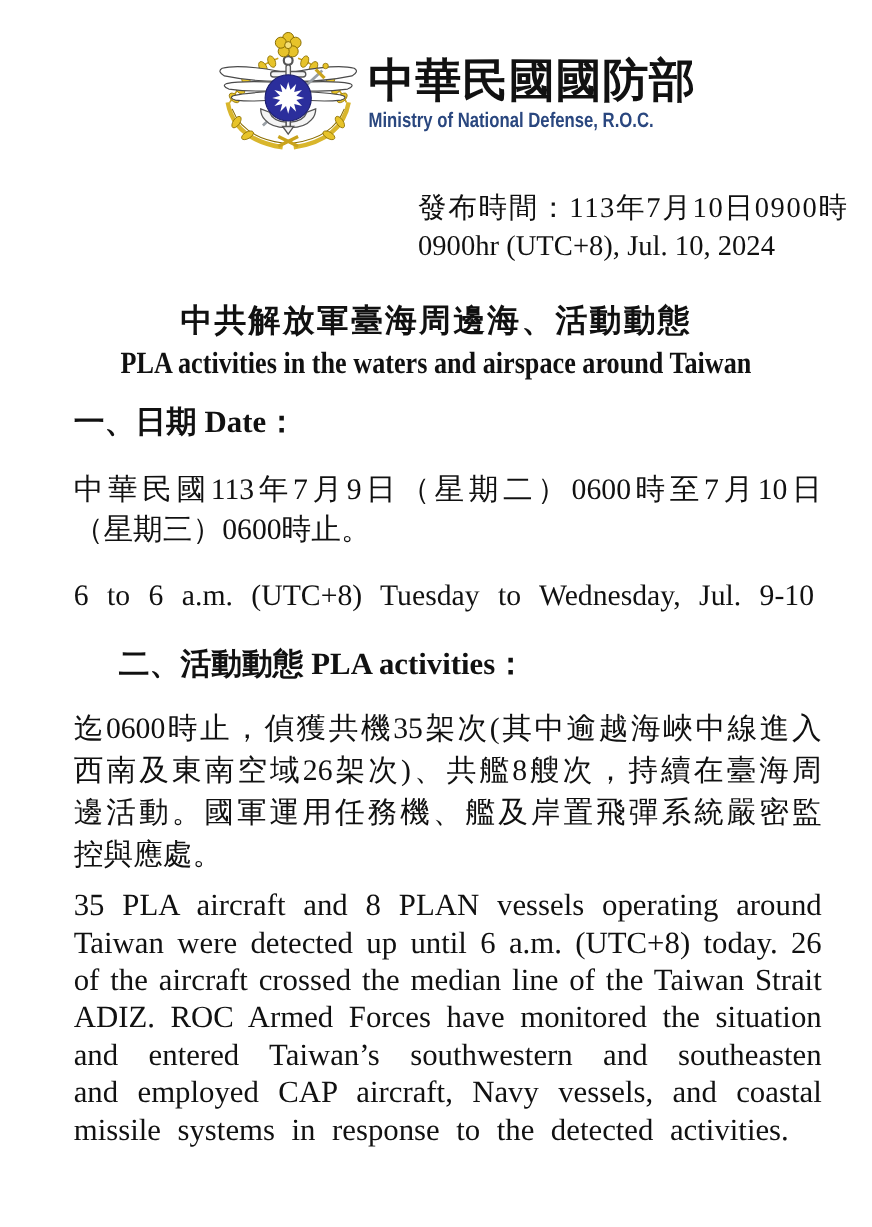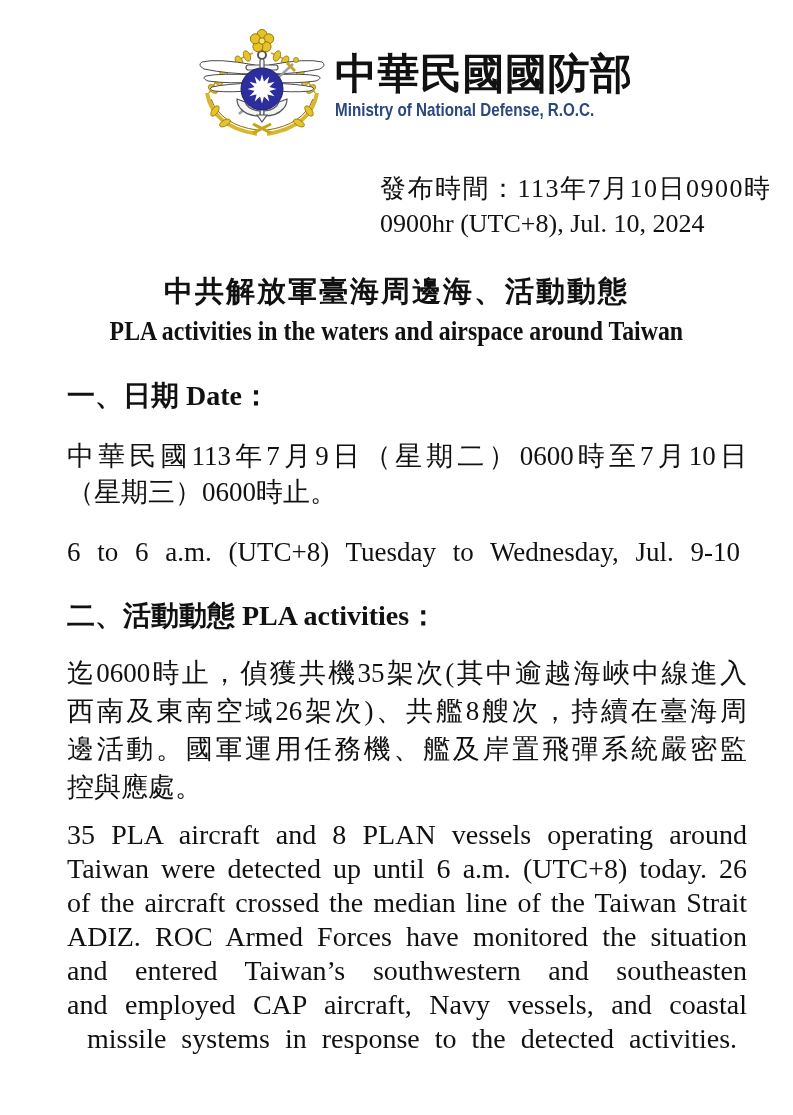--- a/index.html
+++ b/index.html
@@ -28,32 +28,32 @@
   
   .titles { position:absolute; top:272px; left:0; width:100%; text-align:center; }
   .title-zh { font-size:29px; font-weight:bold; letter-spacing:2px; white-space:nowrap; }
   .title-en-wrap { margin-top:3px; }
   .title-en {
     display:inline-block; font-size:28px; font-weight:bold; white-space:nowrap;
     transform:scaleX(0.85); transform-origin:center;
   }
 
   
-  .content { position:absolute; left:57px; top:376px; width:680px; font-size:27px; }
+  .content { position:absolute; left:57px; top:365px; width:680px; font-size:27px; }
   .h  { font-size:28px; font-weight:bold; line-height:40px; white-space:nowrap; }
-  .h2 { margin-top:26px; }
+  .h2 { margin-top:26px;margin-left:41px; }
   .para { }
   .zh-date { margin-top:22px; line-height:36px; }
   .en-date { margin-top:24px; line-height:36px; }
   .zh-act  { margin-top:18px; line-height:38px; }
   .en-act  { margin-top:12px; line-height:34px; font-size:28px; }
   .jline { text-align:justify; text-align-last:justify; white-space:nowrap; }
   .lline { text-align:right;    text-align-last:left;    white-space:nowrap; }
   .spread10 { word-spacing:10px; }
-  .spread8  { word-spacing:8px;margin-left:20px;  }
+  .spread8  { word-spacing:8px;  }
 </style>
 </head>
 <body>
 
 <div class="page">
 
   <header class="header">
     <svg class="emblem" viewBox="0 0 134 112" aria-hidden="true">
 
       <g stroke="#D9B62C" fill="none">

